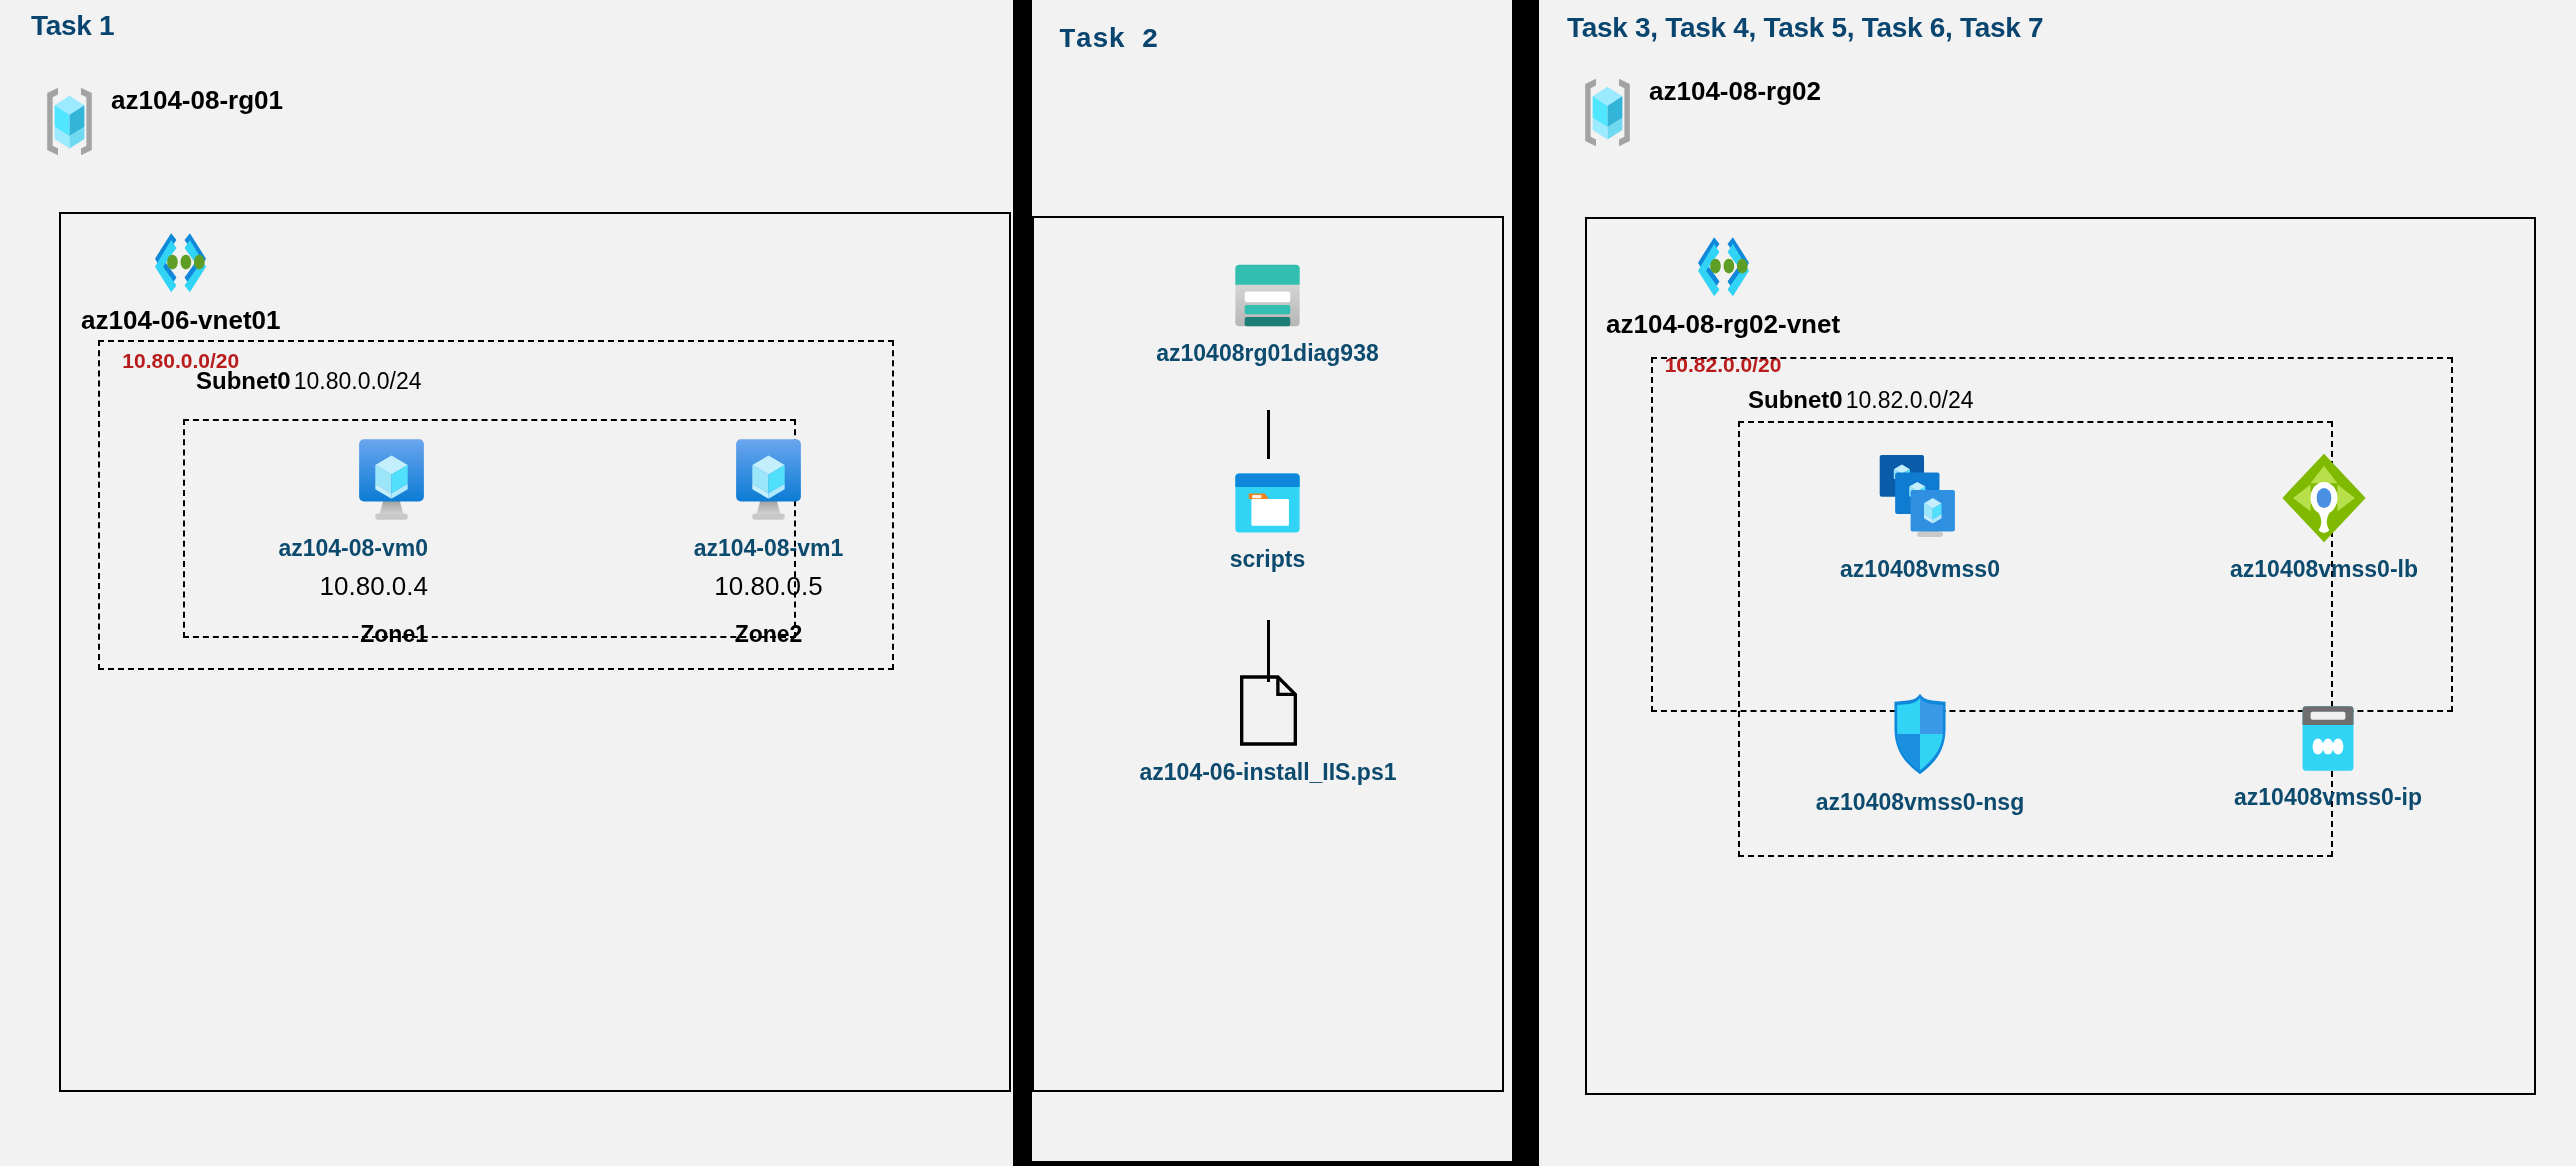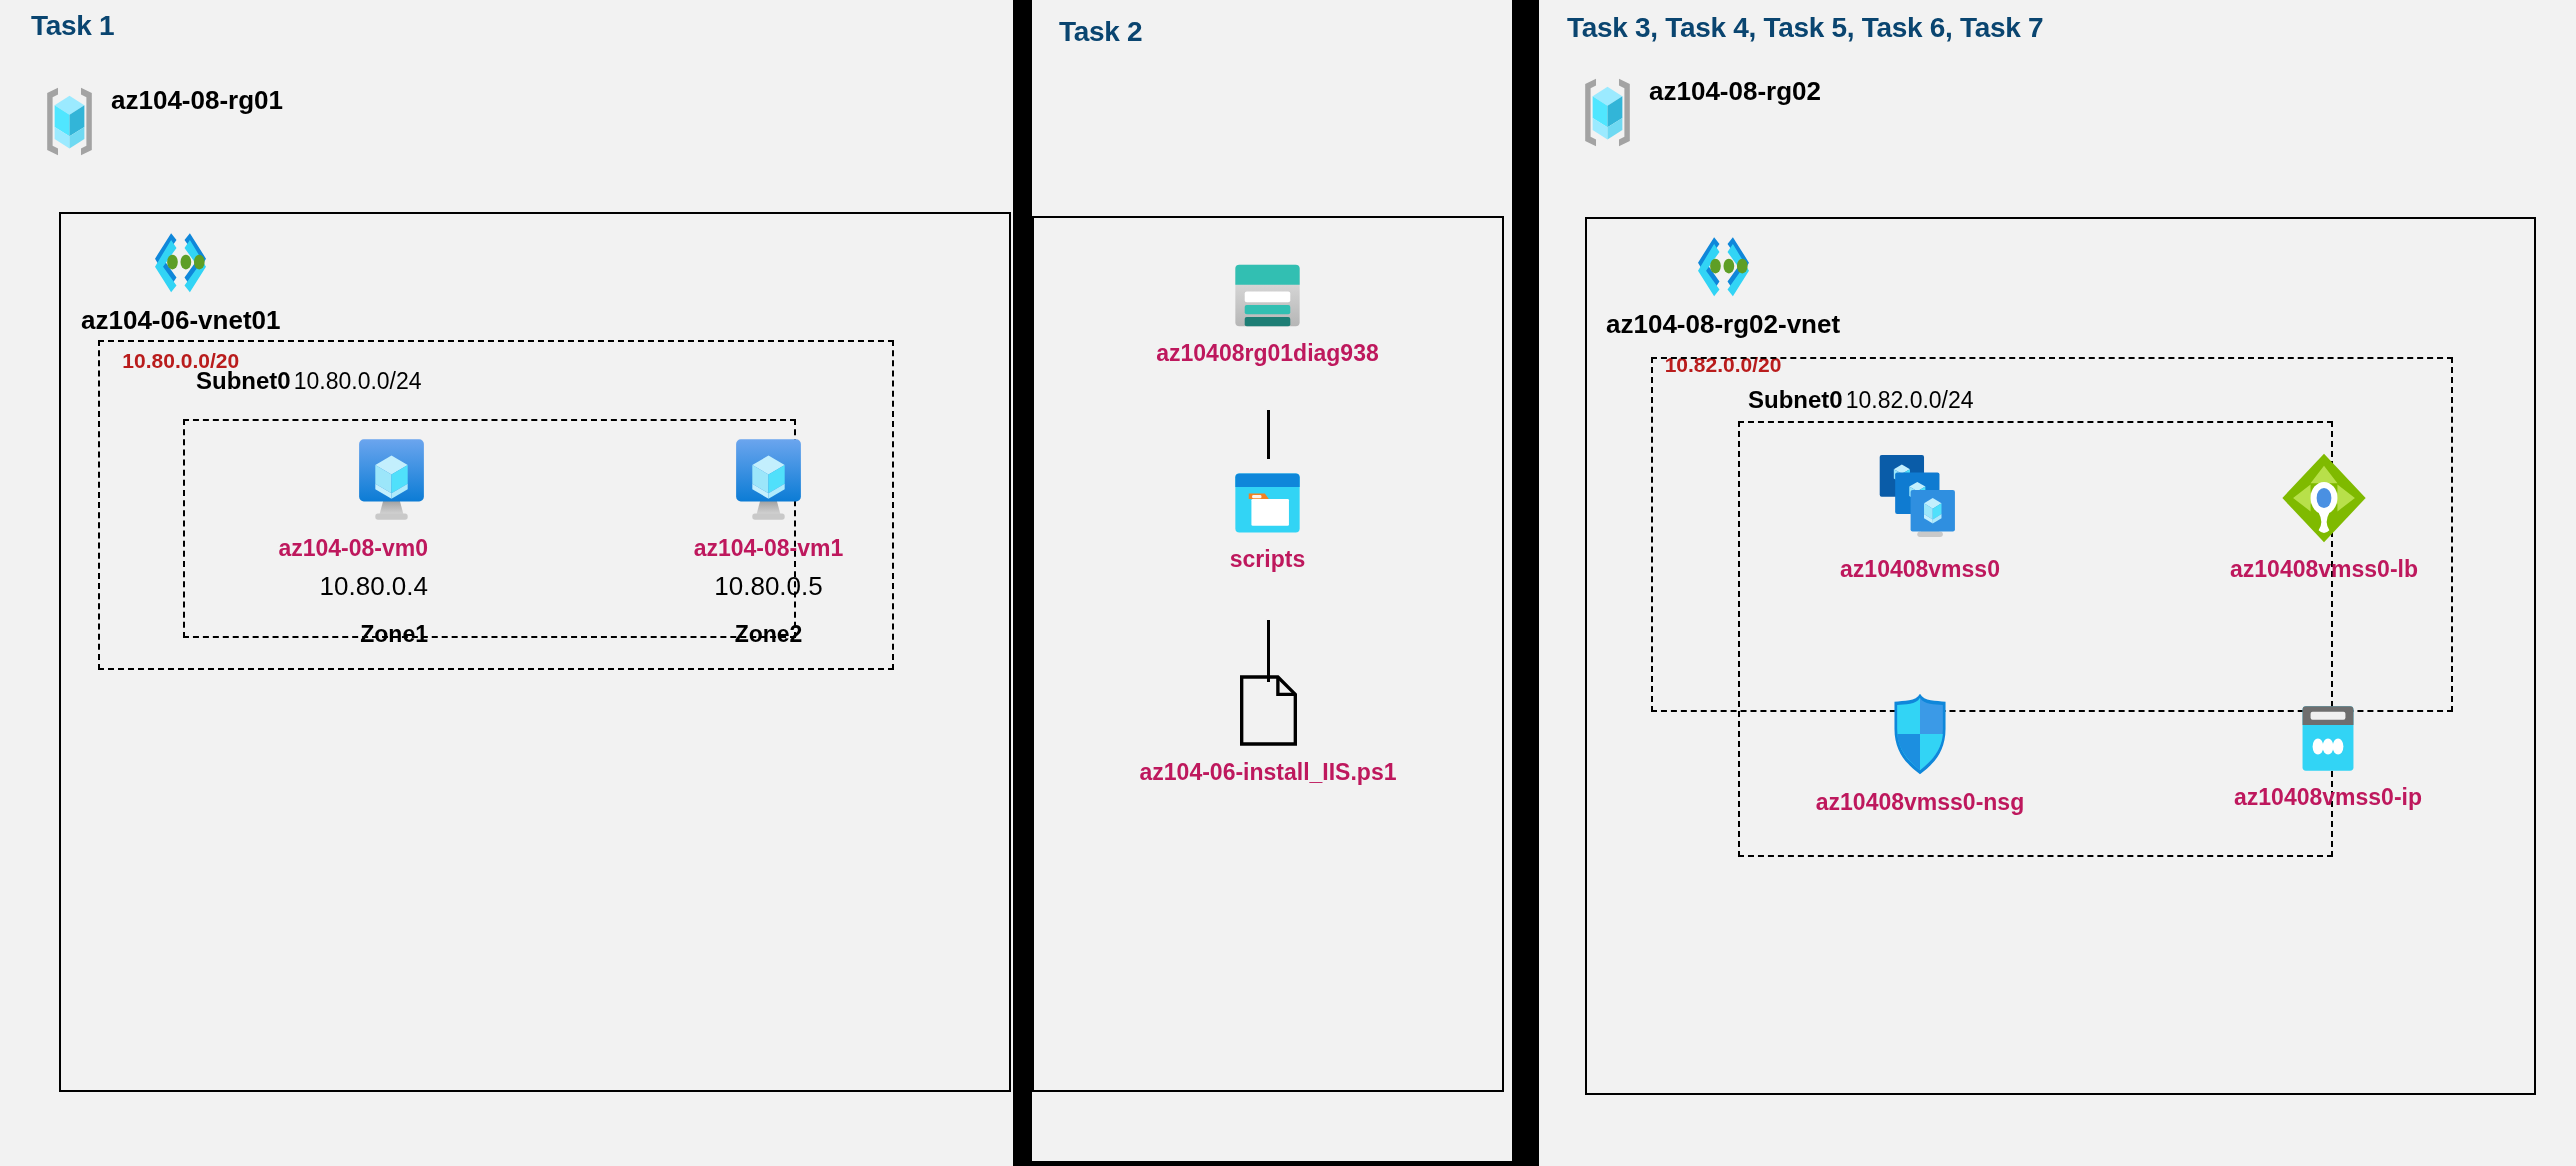--- a/index.html
+++ b/index.html
@@ -28,21 +28,21 @@
   
   .task-title{
     position:absolute;
     color:#0a4570;
     font-weight:bold;
     font-size:28px;
     letter-spacing:-0.3px;
     white-space:nowrap;
   }
   #title-task1{left:31px;top:10px;}
-  #title-task2{left:27px;top:16px;}
+  #title-task2{left:27px;top:24px;font-family:Liberation Mono, monospace;}
   #title-task357{left:28px;top:12px;}
 
   
   .rg-header{position:absolute;display:flex;gap:15px;}
   #rg-header-1{left:43px;top:85px;}
   #rg-header-2{left:42px;top:76px;}
   .rg-label{
     font-size:26px;font-weight:bold;color:#000;white-space:nowrap;
   }
 
@@ -79,21 +79,21 @@
   
   .subnet-header{position:absolute;white-space:nowrap;}
   #subnet-header-1{left:196px;top:367px;}
   #subnet-header-2{left:209px;top:386px;}
   .subnet-name{font-size:24px;font-weight:bold;color:#000;}
   .subnet-cidr{font-size:23px;color:#000;font-weight:normal;}
 
   
   .node{position:absolute;display:flex;flex-direction:column;align-items:center;}
   .node-label{
-    font-size:23px;font-weight:bold;color:#be185d;white-space:nowrap;margin-top:12px;text-align:center;
+    font-size:23px;font-weight:bold;color:#0c4a6e;white-space:nowrap;margin-top:12px;text-align:center;
   }
   .node-sub{
     font-size:26px;font-weight:normal;color:#000;white-space:nowrap;margin-top:9.4px;text-align:center;
   }
   .node-zone{
     font-size:23px;font-weight:bold;color:#000;white-space:nowrap;margin-top:19px;text-align:center;
   }
 
   #node-vm0{left:253px;top:438px;width:175px;align-items:flex-end;}
   #node-vm1{left:681px;top:438px;width:175px;}

